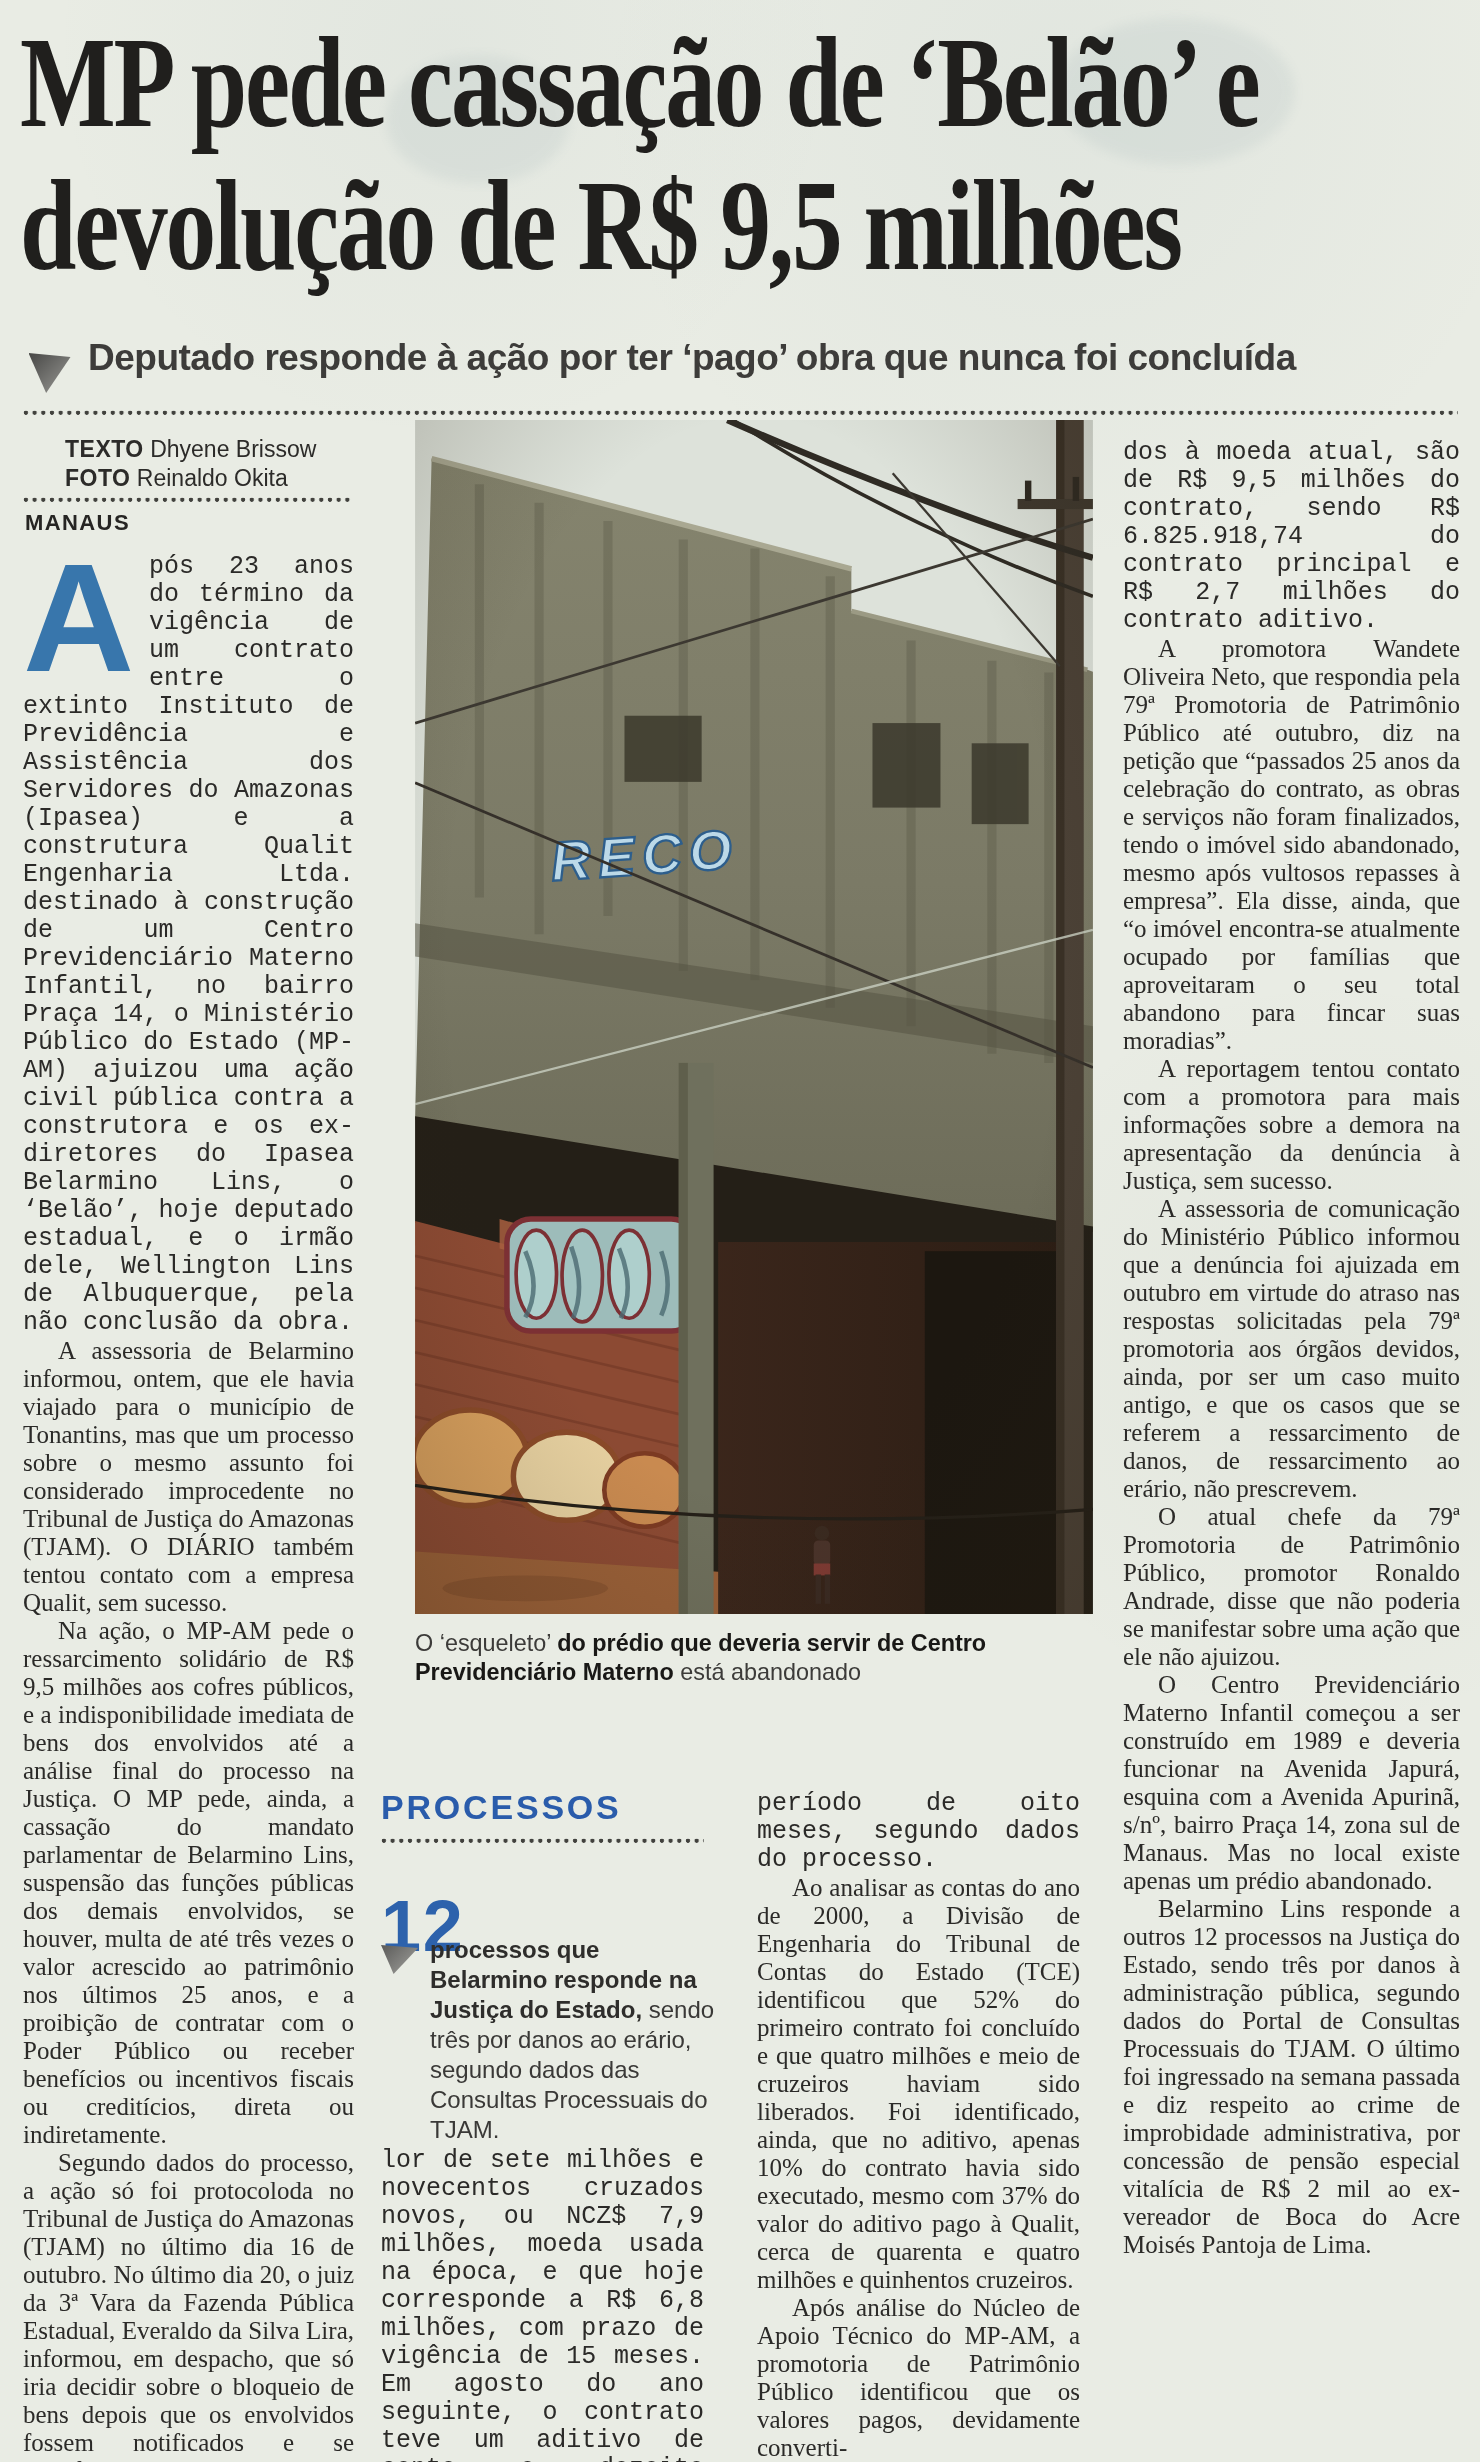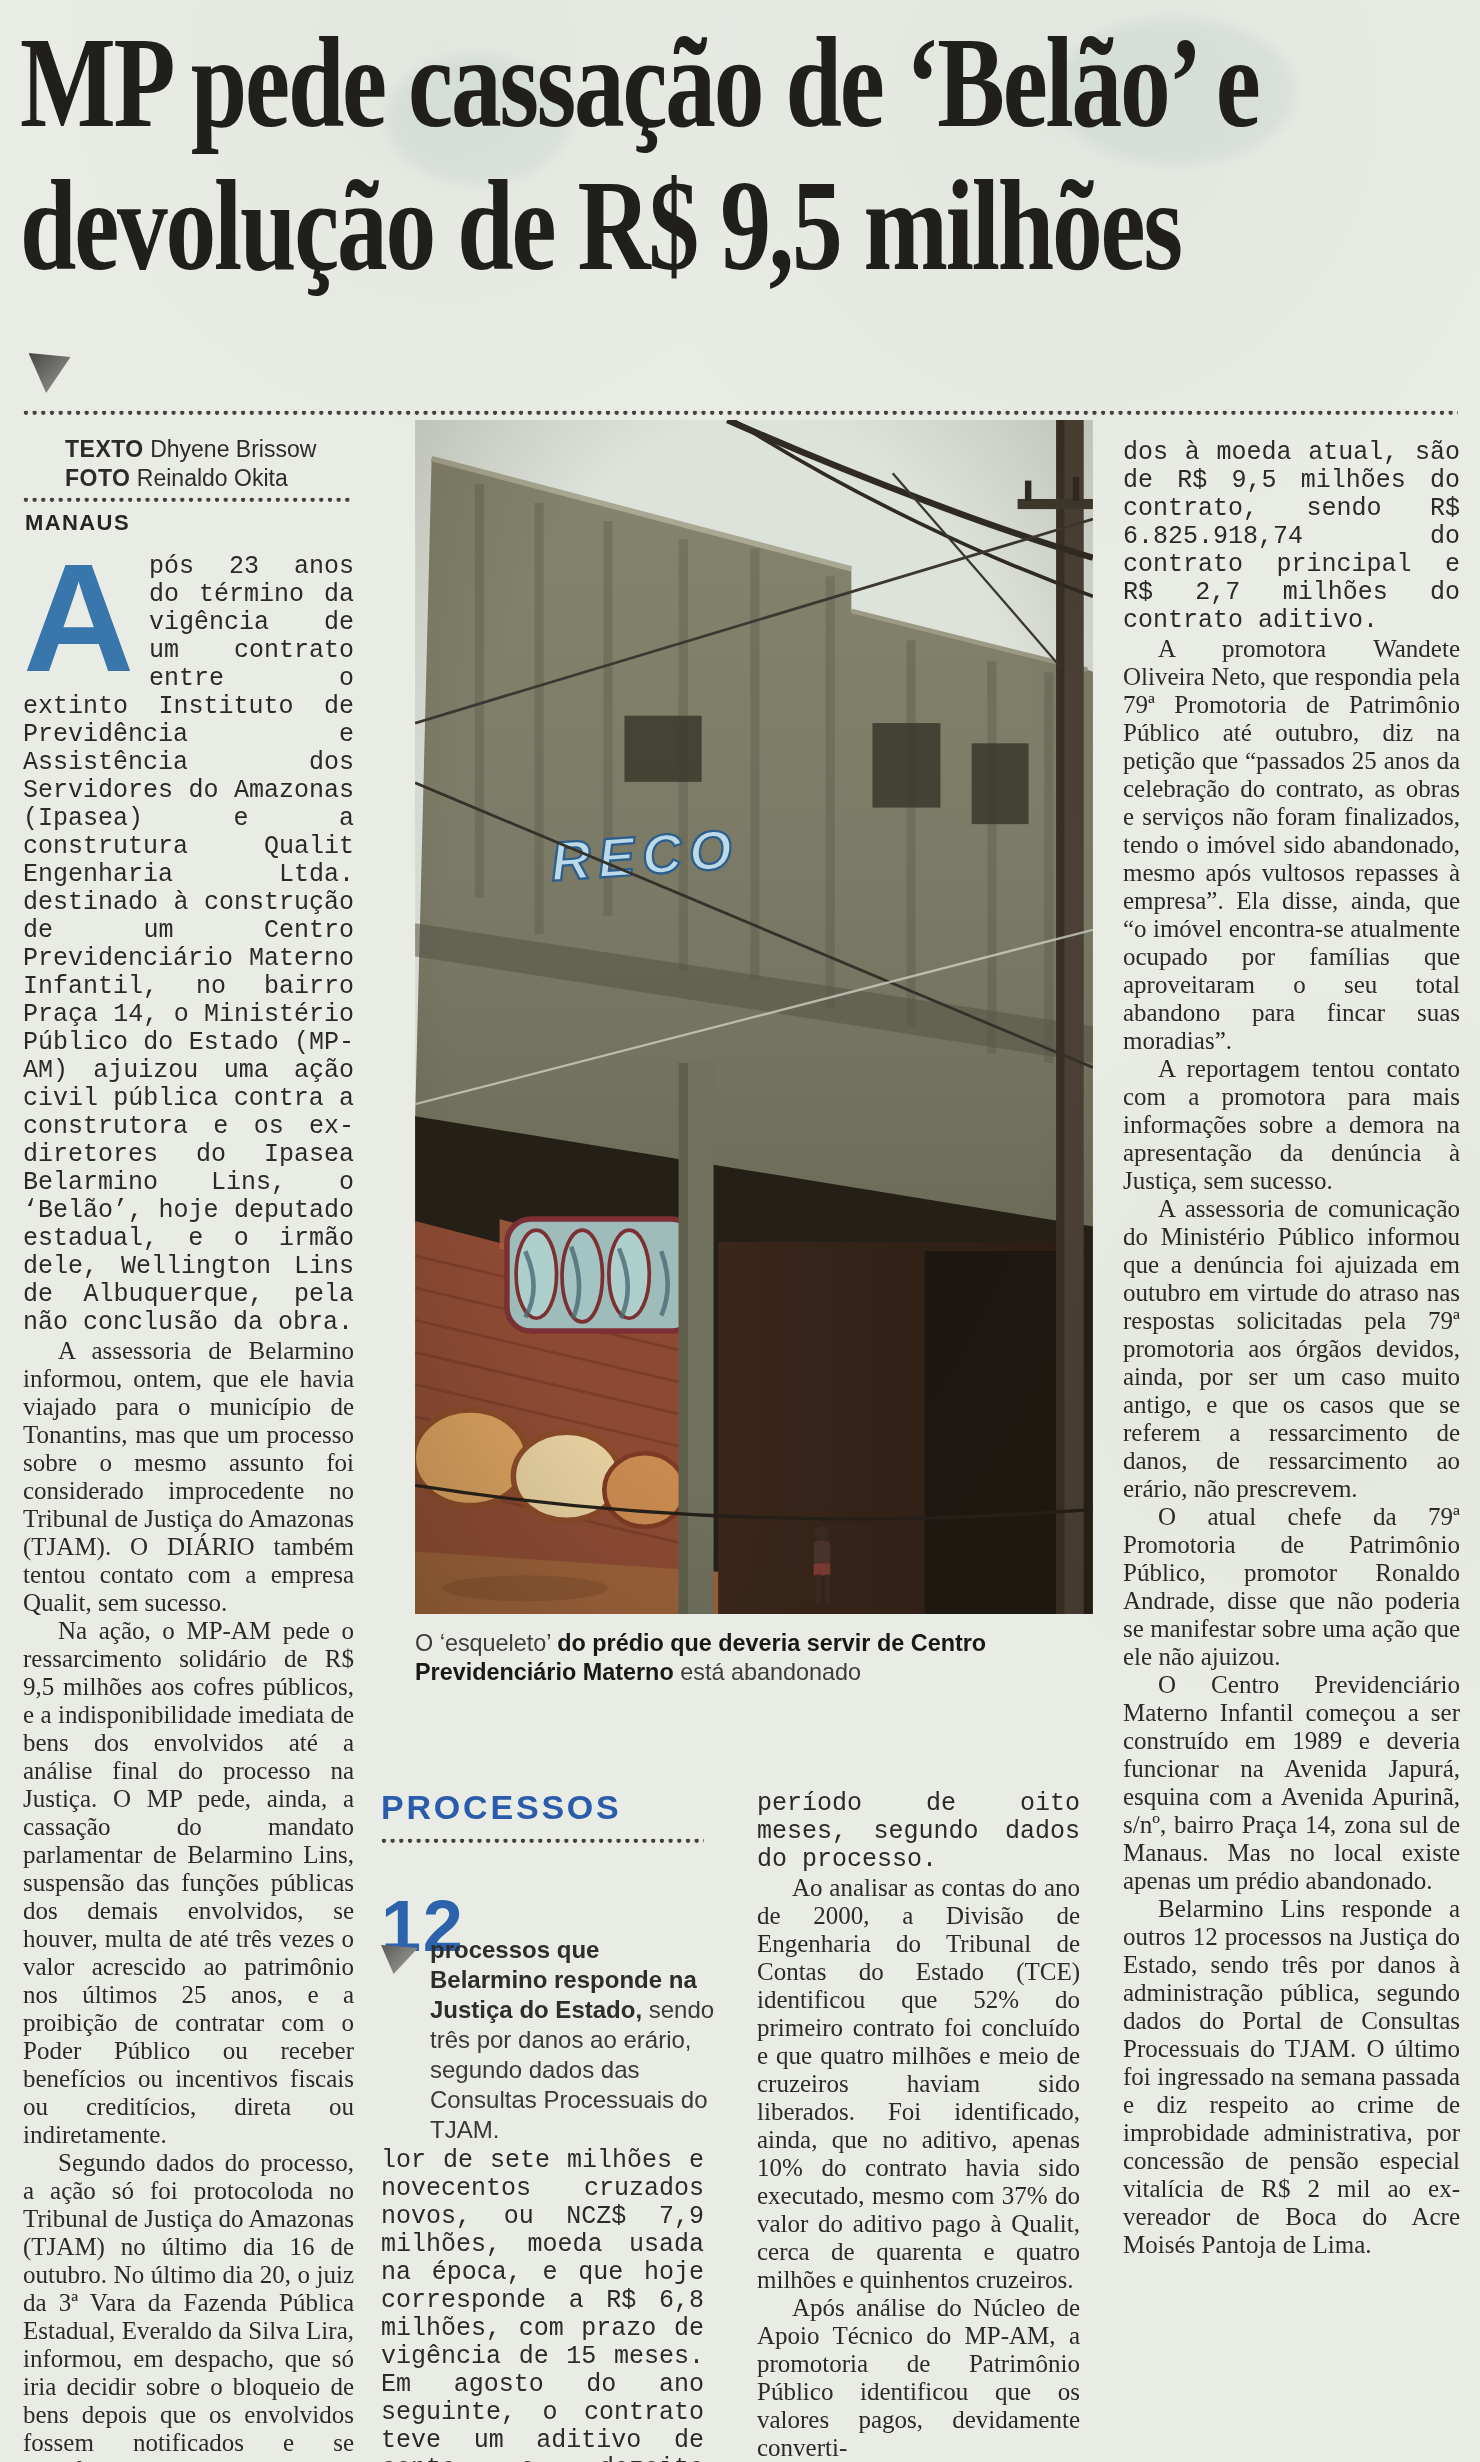--- a/index.html
+++ b/index.html
@@ -83,20 +83,21 @@
 
   <div class="ghost" style="left:1056px;top:18.4px;width:239px;height:147px;"></div>
   <div class="ghost" style="left:386px;top:55px;width:184px;height:129px;"></div>
 
   <h1 class="abs headline" style="margin:0;">
     <span>MP pede cassação de ‘Belão’ e</span><br>
     <span>devolução de R$ 9,5 milhões</span>
   </h1>
 
   <div class="abs subhead-tri"></div>
+  <div class="abs subhead">Deputado responde à ação por ter ‘pago’ obra que nunca foi concluída</div>
   <div class="abs dotrule rule-main"></div>
 
   <div class="abs byline">
     <div><b>TEXTO</b> <span>Dhyene Brissow</span></div>
     <div><b>FOTO</b> <span>Reinaldo Okita</span></div>
   </div>
   <div class="abs dotrule rule-byline"></div>
   <div class="abs city">MANAUS</div>
 
   <div class="abs col col1">

